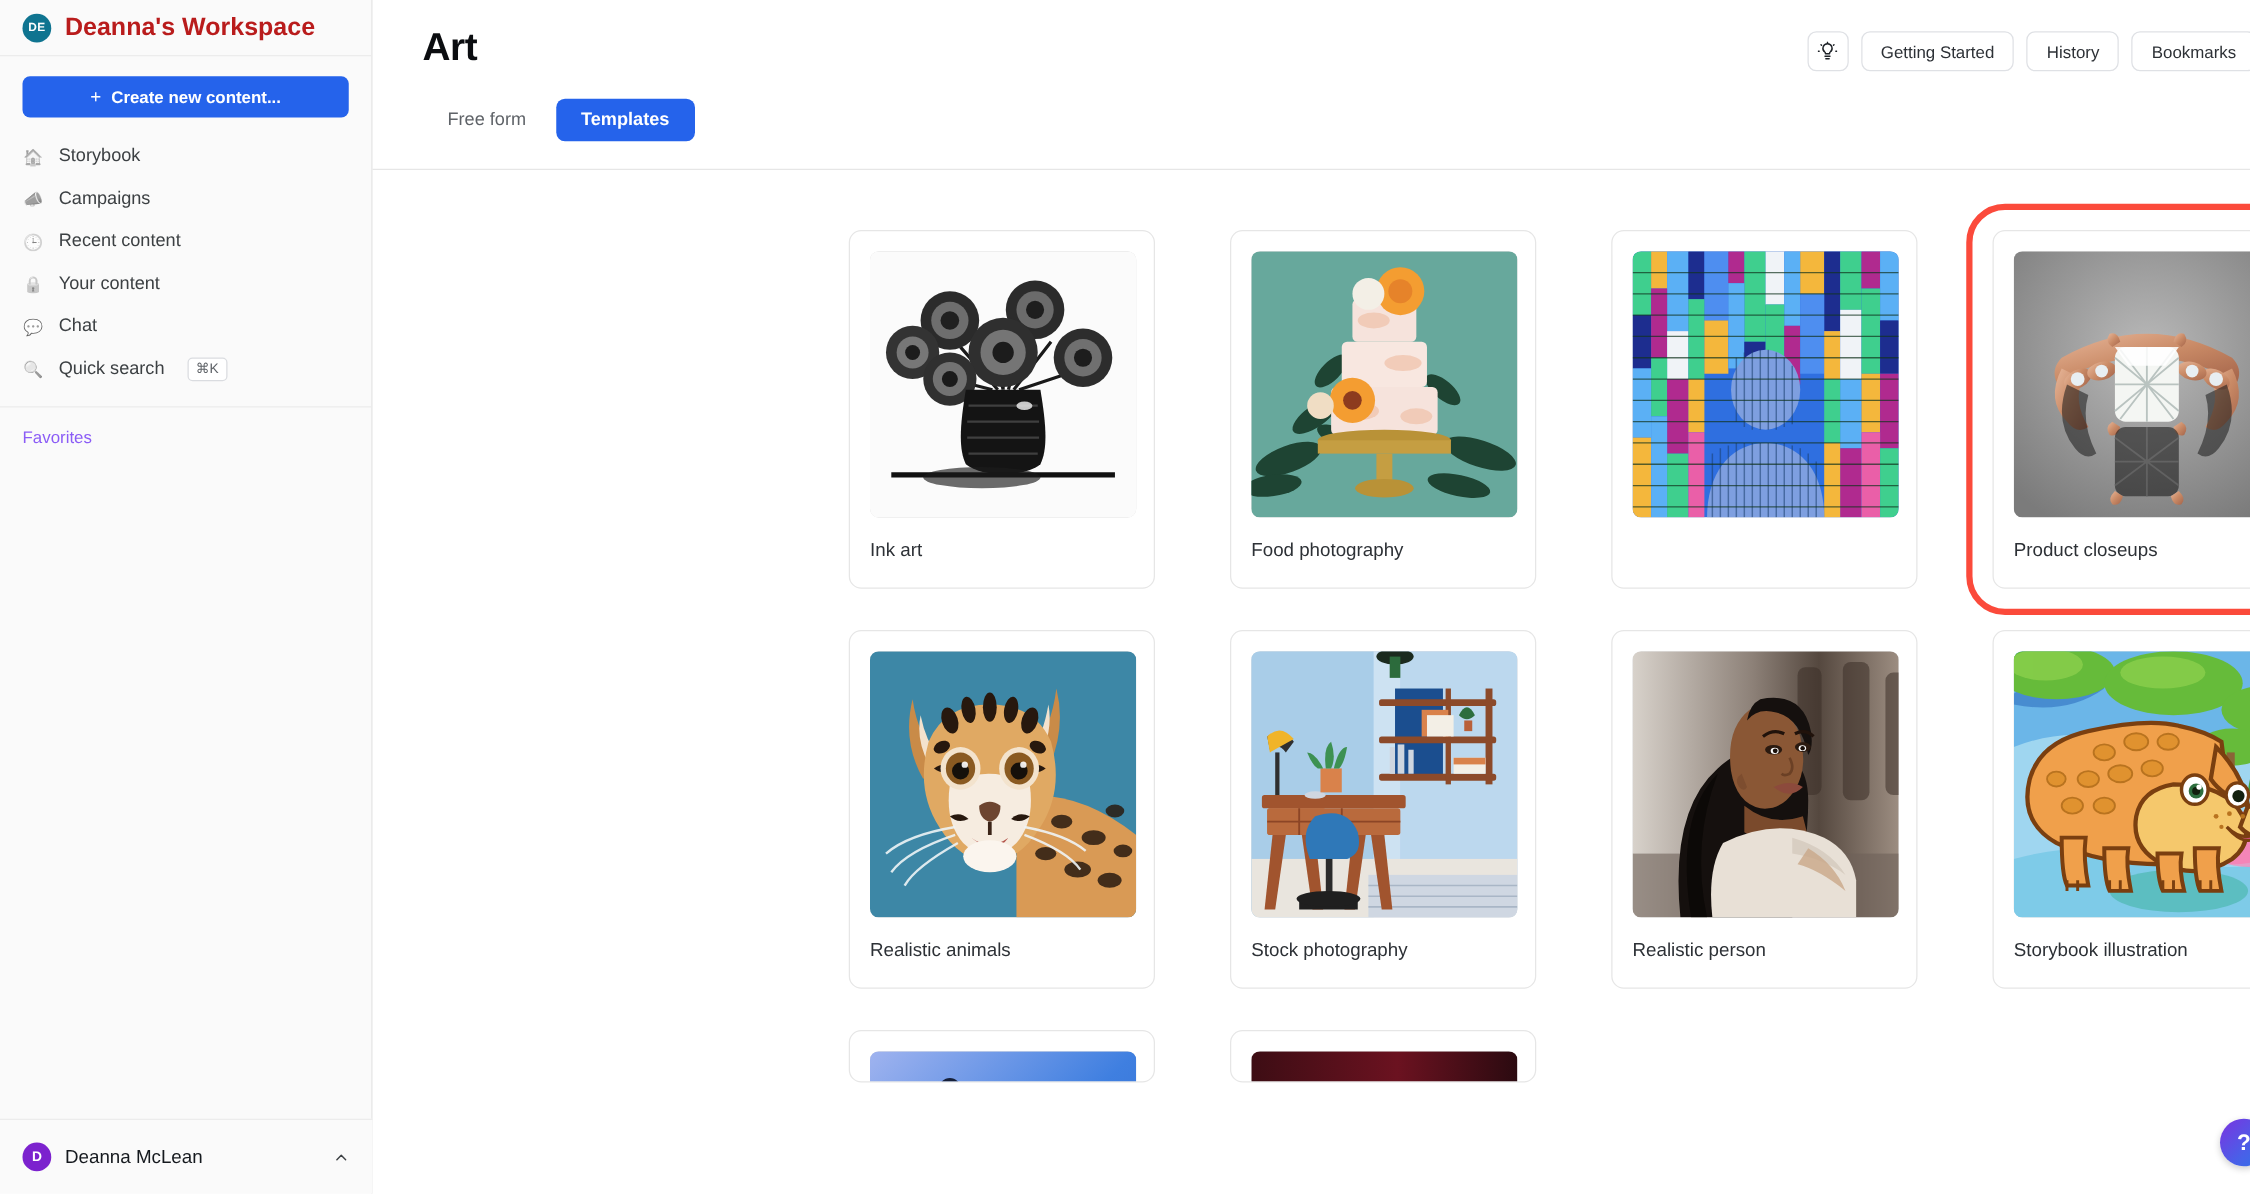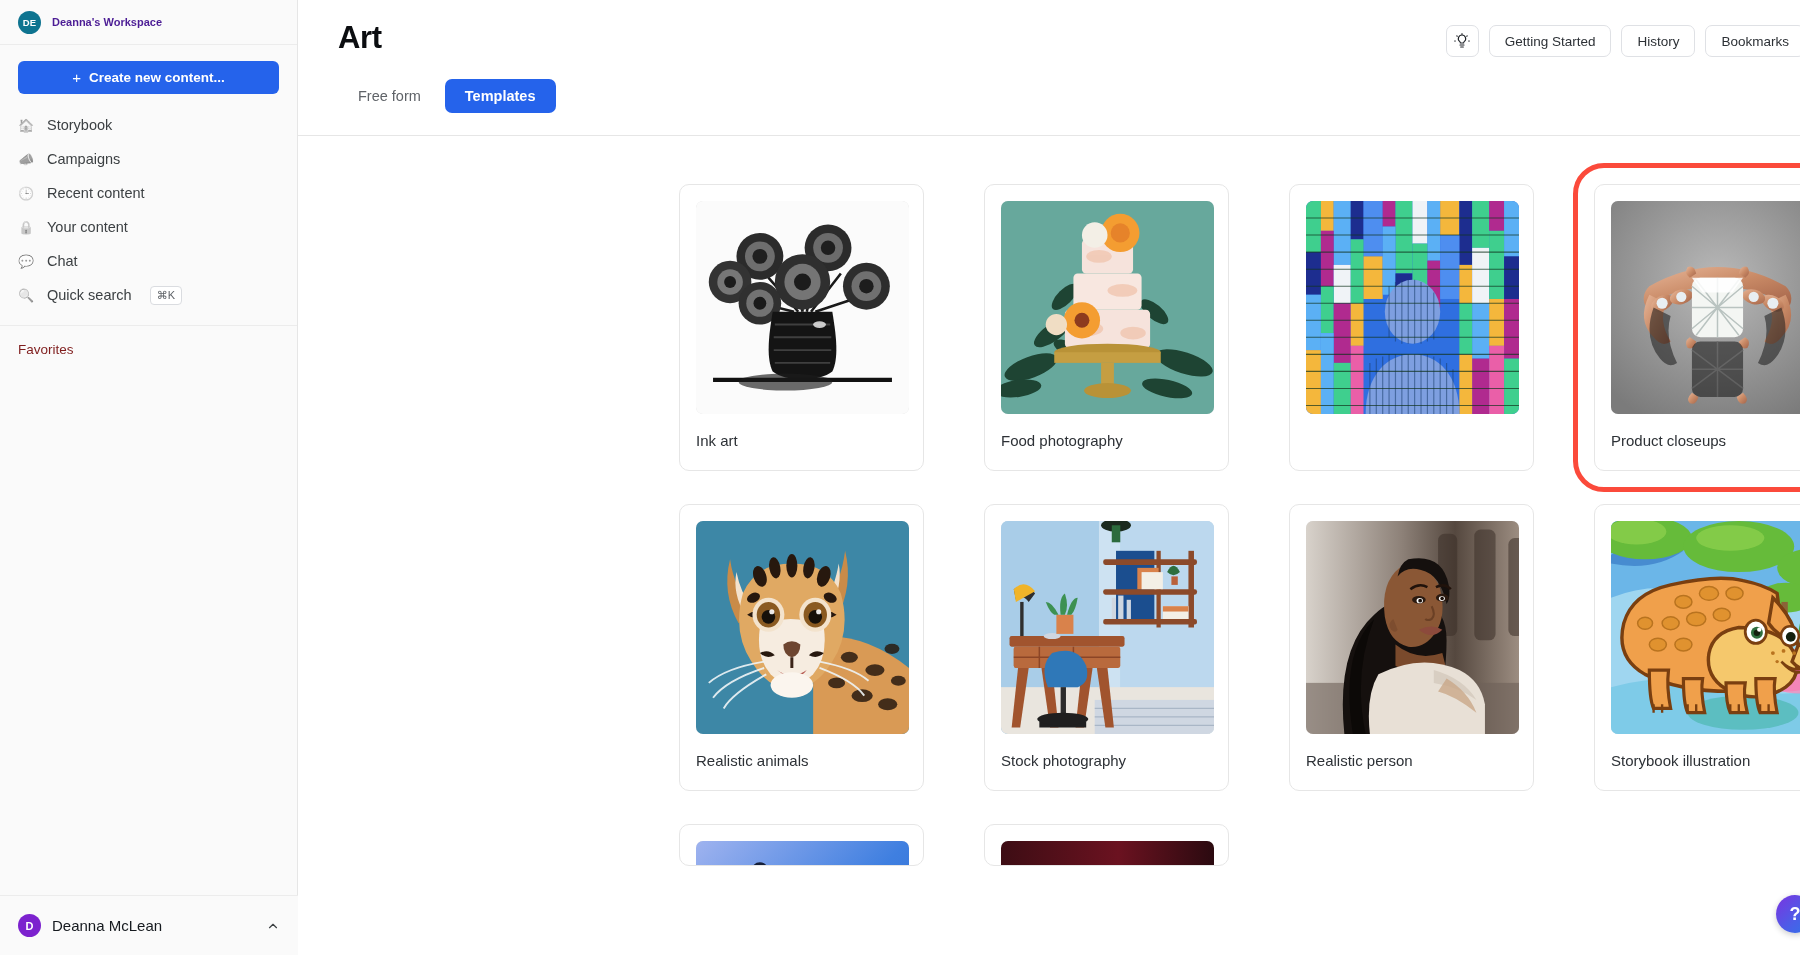--- a/index.html
+++ b/index.html
@@ -24,21 +24,21 @@
     padding: 0 18px; gap: 11px;
     border-bottom: 1px solid #ececec;
   }
   .ws-avatar {
     width: 23px; height: 23px; border-radius: 50%;
     background: #0f7490; color: #fff;
     font-size: 9.5px; font-weight: bold;
     display: flex; align-items: center; justify-content: center;
     letter-spacing: .2px; flex: 0 0 23px;
   }
-  .ws-title { font-size: 11px; font-weight: bold; color: #4c1d95; }
+  .ws-title { font-size: 20px; font-weight: bold; color: #b91c1c; }
 
   .side-body { padding: 16px 18px 0 18px; }
   .create-btn {
     width: 100%; height: 33px;
     background: #2563eb; border: none; border-radius: 6px;
     color: #fff; font-size: 13.5px; font-weight: bold;
     font-family: inherit;
     display: flex; align-items: center; justify-content: center; gap: 8px;
     cursor: pointer;
   }
@@ -58,21 +58,21 @@
   }
   .kbd {
     margin-left: 6px; font-size: 11px; color: #5f6368;
     border: 1px solid #dadce0; border-radius: 4px;
     padding: 1px 6px; background: #fff; line-height: 15px;
   }
 
   .divider { height: 1px; background: #ececec; margin: 13px 0 0 0; }
 
   .fav-wrap { padding: 16px 18px 0 18px; }
-  .fav-title { font-size: 13.5px; color: #7f1d1d; margin-bottom: 4px; }
+  .fav-title { font-size: 13.5px; color: #8b5cf6; margin-bottom: 4px; }
   .fav-desc { font-size: 13.5px; color: #5f6368; line-height: 19.5px; }
   .fav-desc .star { font-size: 13px; }
 
   .user-bar {
     position: absolute; left: 0; bottom: 0; width: 298px; height: 60px;
     border-top: 1px solid #ececec;
     display: flex; align-items: center; padding: 0 18px; gap: 11px;
     cursor: pointer; background: #fafafa;
   }
   .user-avatar {

